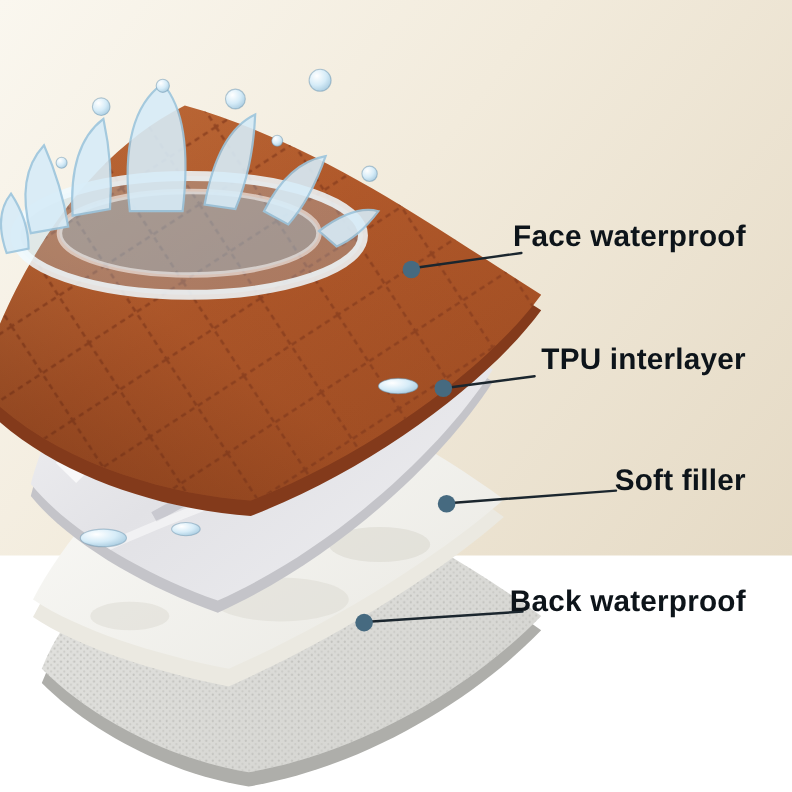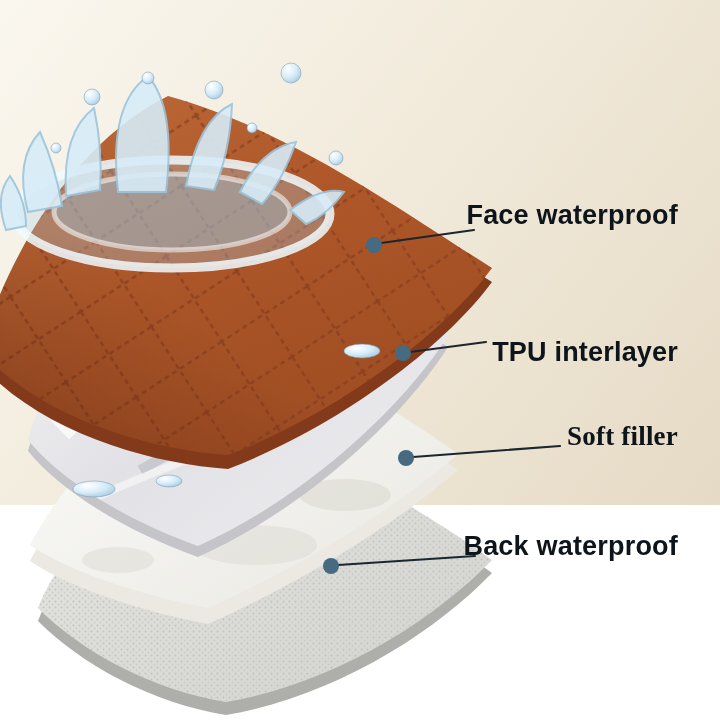--- a/index.html
+++ b/index.html
@@ -11,22 +11,22 @@
     position:relative;width:720px;height:505px;
     background:linear-gradient(128deg,#faf7ef 0%,#f2ebdc 45%,#e5dac5 100%);
   }
   .stage svg{position:absolute;left:0;top:0;}
   .label{
     position:absolute;right:42px;
     font-weight:bold;font-size:27px;line-height:28px;
     color:#0d141a;white-space:nowrap;letter-spacing:0.2px;
   }
   .label-face{top:201px;}
-  .label-tpu{top:338px;text-align:center;}
-  .label-soft{top:422px;font-family:Liberation Serif, serif;}
+  .label-tpu{top:312px;text-align:center;}
+  .label-soft{top:422px;}
   .label-back{top:532px;margin-left:16px;}
 </style>
 </head>
 <body>
 
 <div class="stage">
 
   <svg width="720" height="720" viewBox="0 0 720 720">
     <defs>
       <path id="sheet1" d="M -20 350 C 0 280, 60 150, 168 96 C 290 130, 400 210, 492 268 C 445 332, 340 412, 228 455 C 150 450, 40 418, -20 350 Z"></path>

